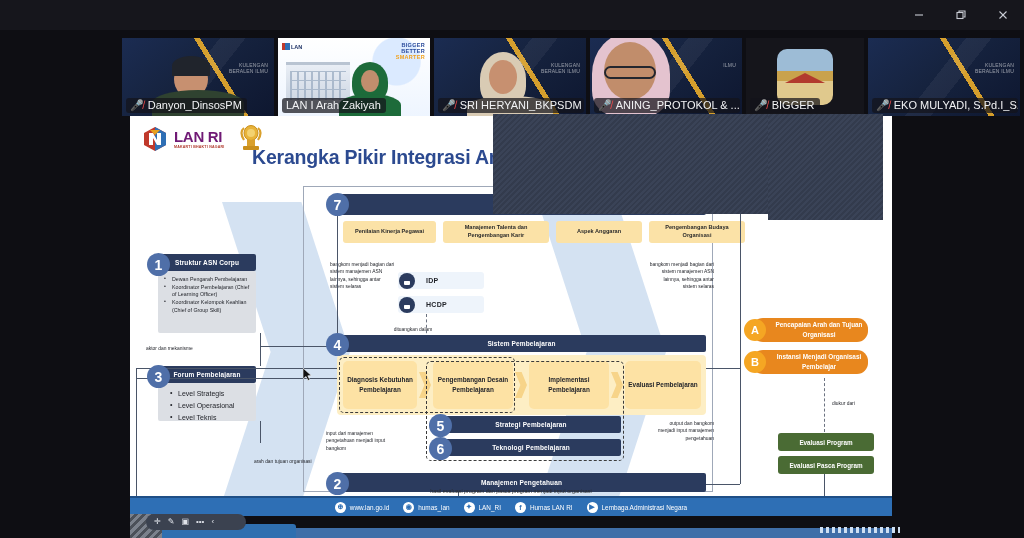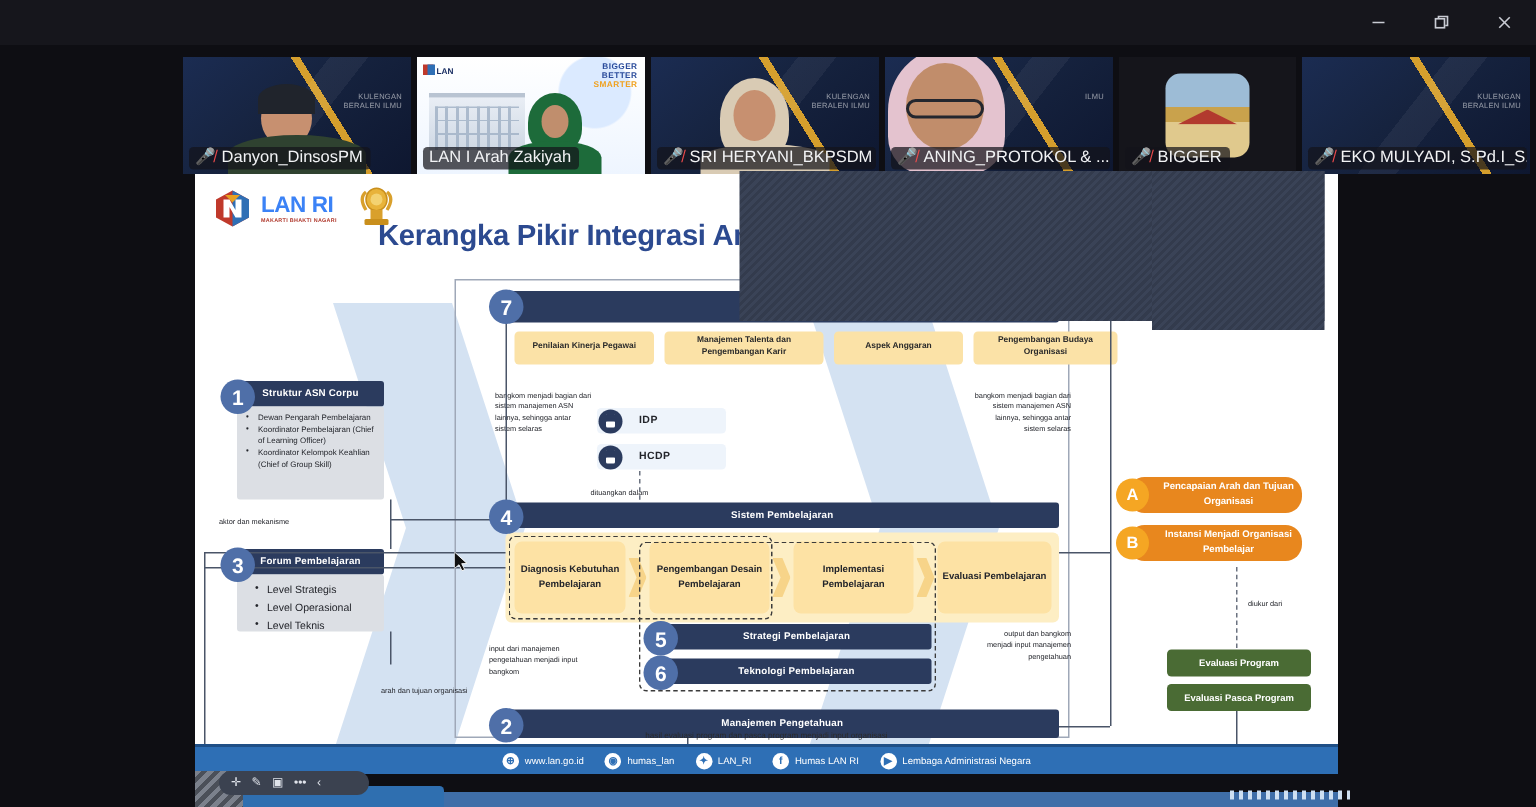--- a/index.html
+++ b/index.html
@@ -92,21 +92,21 @@
 
   
   .slide {
     position: absolute; left: 130px; top: 116px; width: 762px; height: 400px;
     background: #ffffff; overflow: hidden;
   }
   .slide-header { position: absolute; left: 0; top: 0; width: 100%; height: 62px; }
   .logo-wrap { position: absolute; left: 12px; top: 10px; display: flex; align-items: center; gap: 6px; }
   .logo-mark { width: 26px; height: 26px; position: relative; }
   .logo-text { line-height: 1; }
-  .logo-text .lt1 { font-size: 15px; font-weight: bold; color: #3b82f6; letter-spacing: -.3px; }
+  .logo-text .lt1 { font-size: 15px; font-weight: bold; color: #701a75; letter-spacing: -.3px; }
   .logo-text .lt2 { font-size: 3.6px; font-weight: bold; color: #b03a2e; letter-spacing: .2px; display:block; margin-top:1px;}
   .trophy { position: absolute; left: 108px; top: 8px; width: 26px; height: 30px; }
   .slide-title {
     position: absolute; left: 122px; top: 30px; width: 700px;
     font-size: 19.5px; font-weight: bold; color: #2c4a90; letter-spacing: -.2px;
     white-space: nowrap;
   }
 
   .canvas { position: absolute; left: 0; top: 62px; width: 762px; height: 338px; }
 

